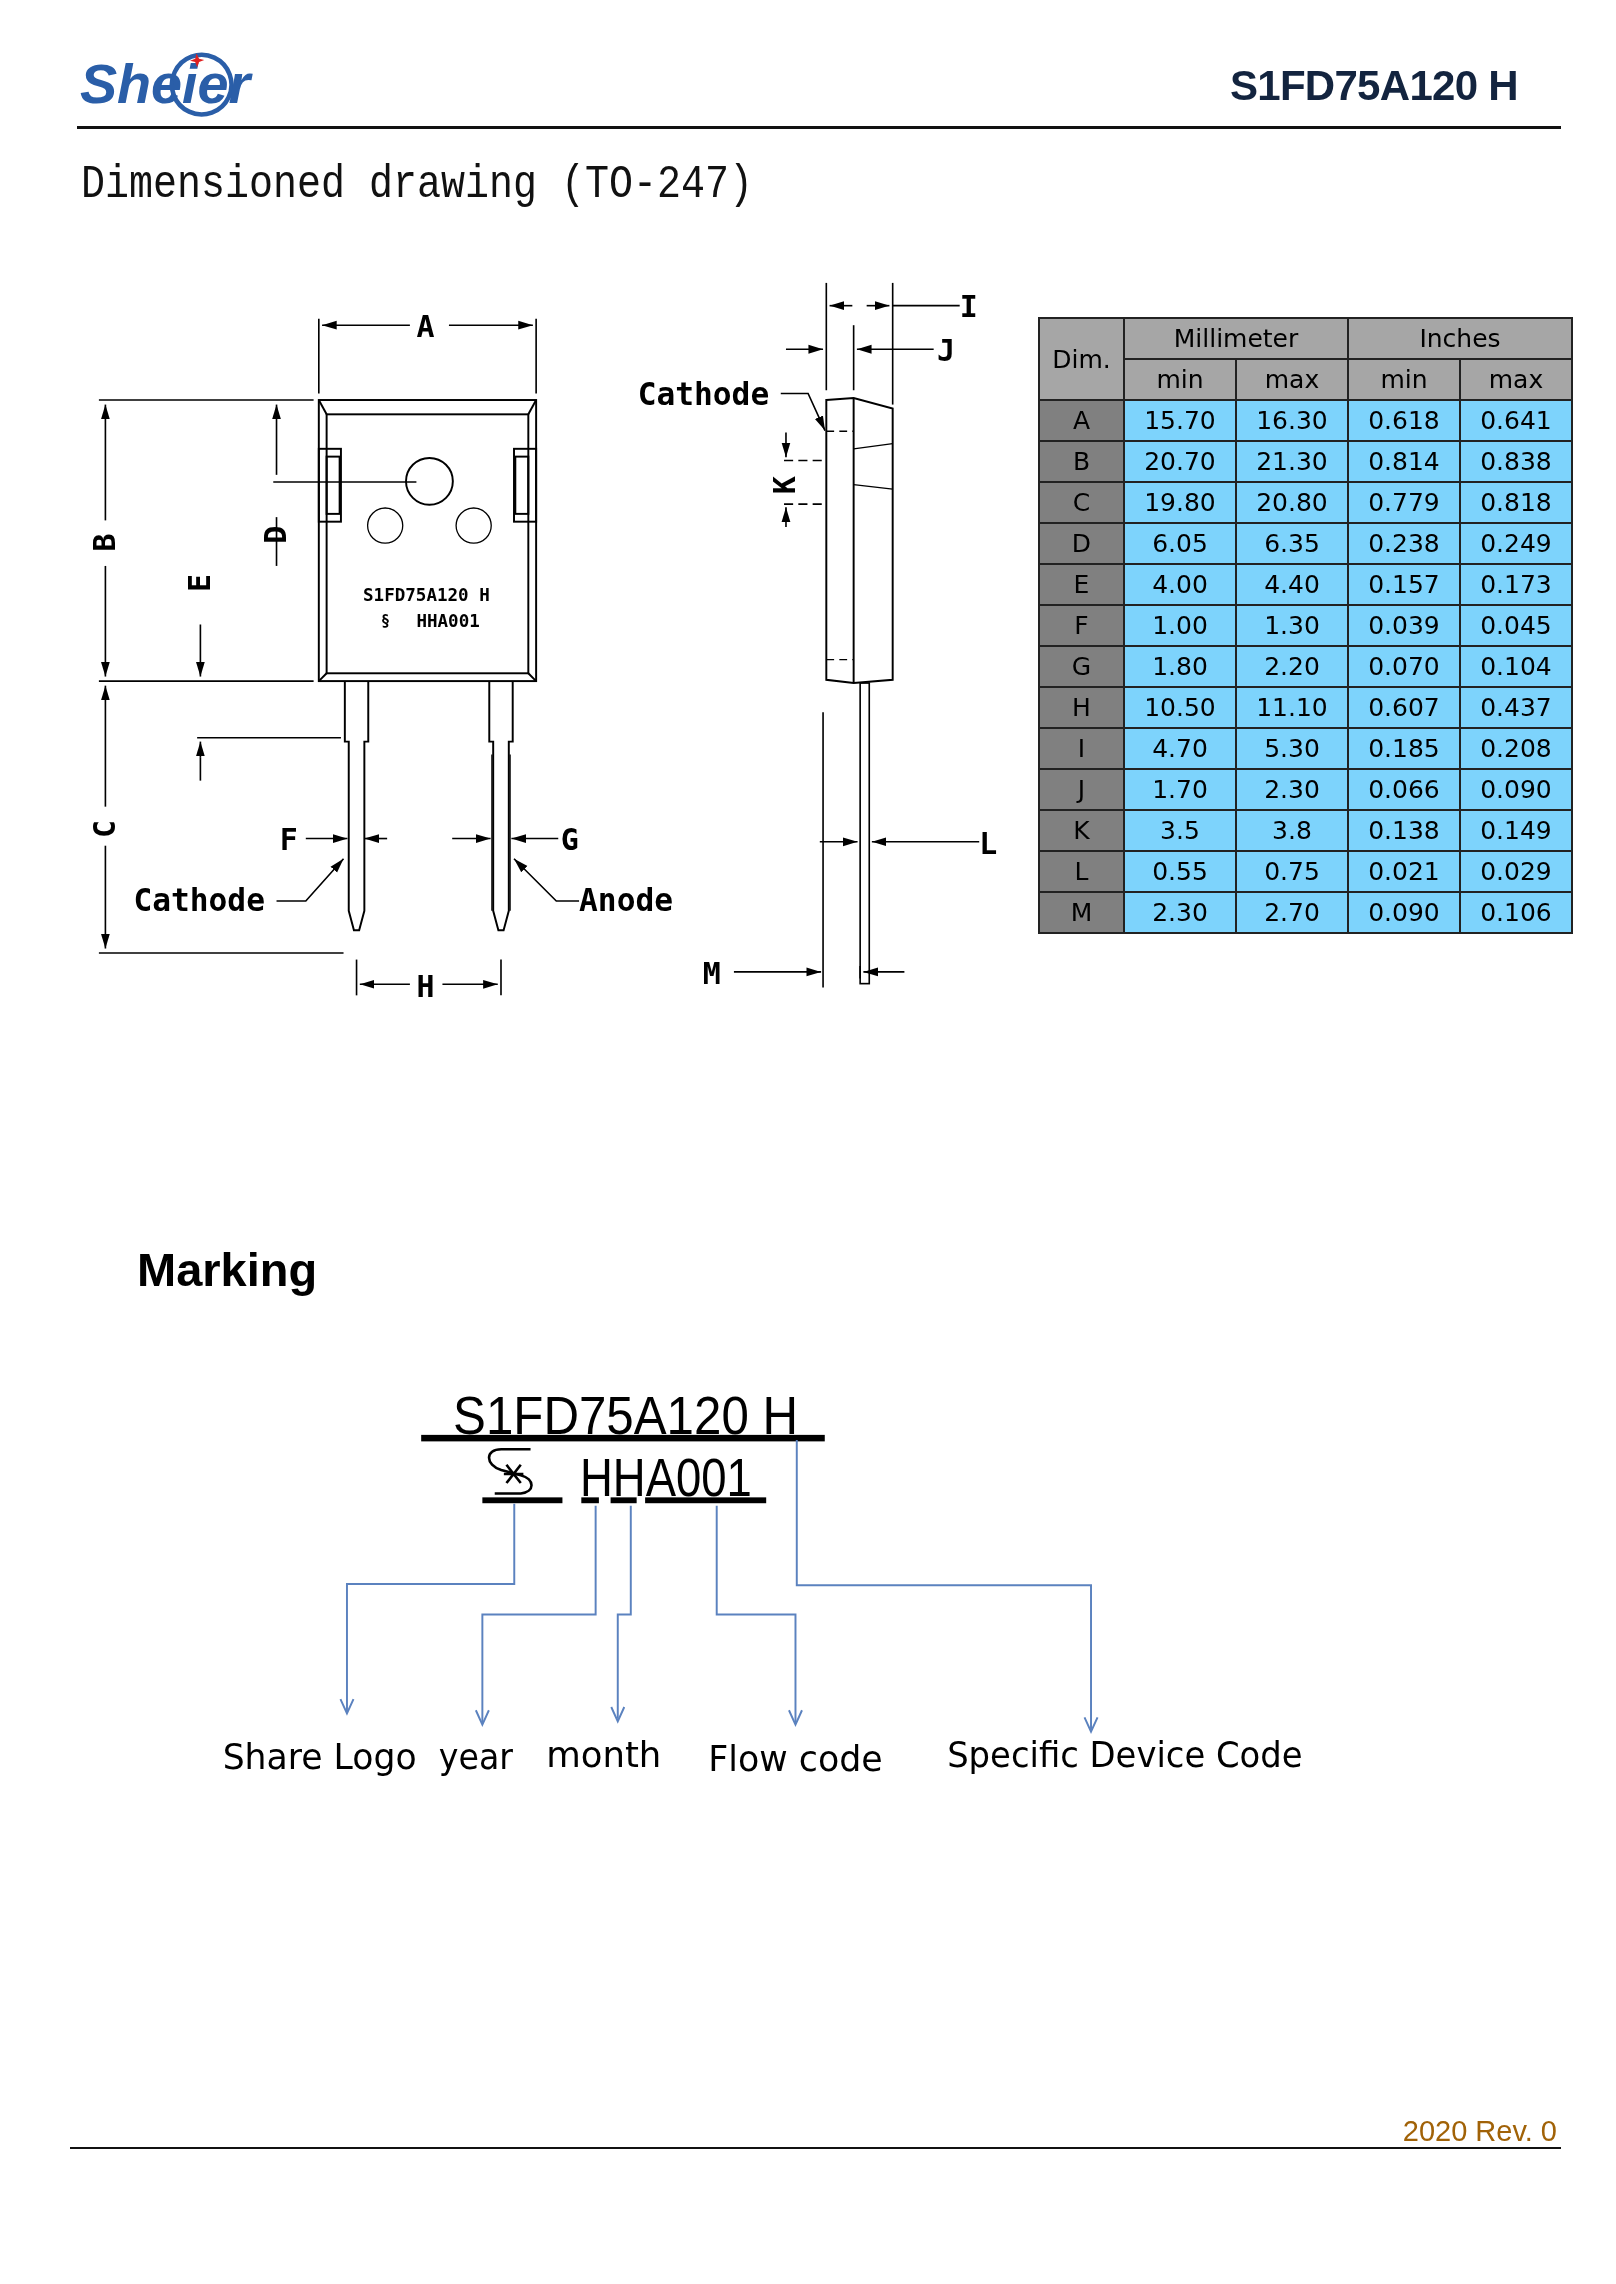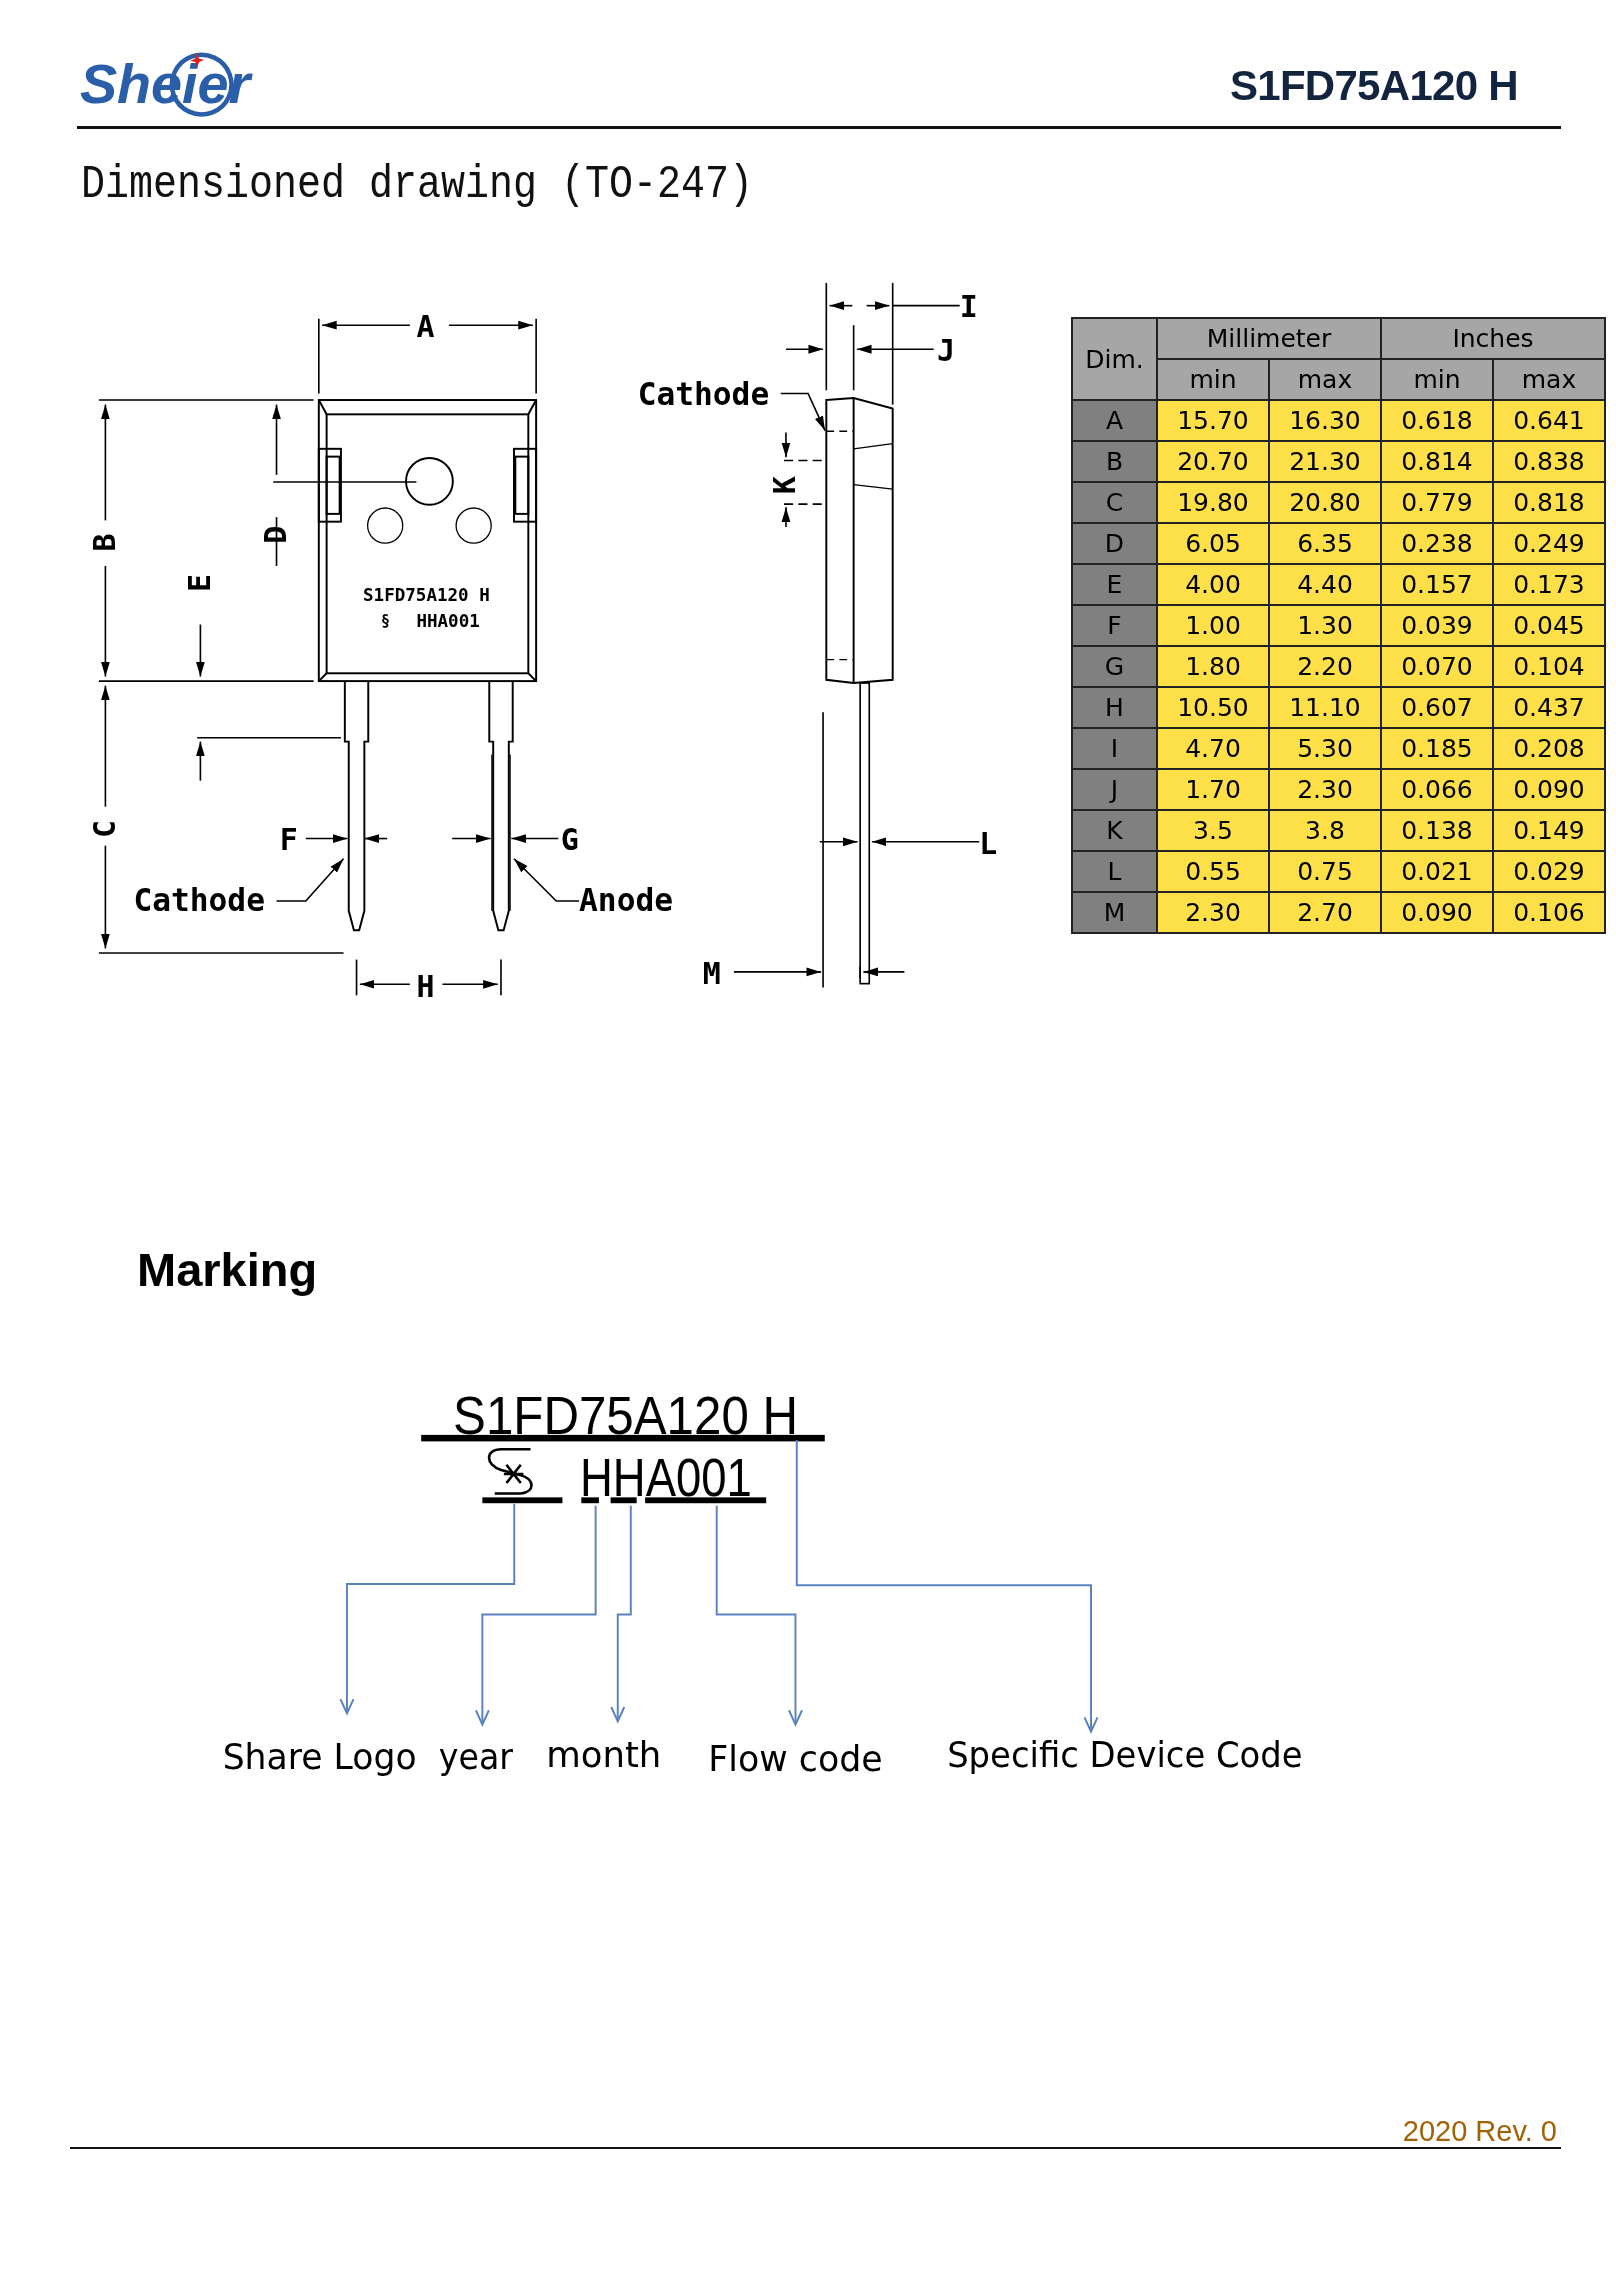--- a/index.html
+++ b/index.html
@@ -4,25 +4,25 @@
 <style>
   html,body{margin:0;padding:0;background:#fff;}
   body{width:1617px;height:2284px;position:relative;overflow:hidden;font-family:"Liberation Sans",sans-serif;color:#000;}
   .abs{position:absolute;}
   .logo{left:78px;top:51px;width:202px;height:68px;}
   .header-title{right:99px;top:62px;font-family:"Liberation Sans",sans-serif;font-weight:bold;font-size:42px;color:#13243f;letter-spacing:-0.7px;white-space:nowrap;}
   .rule{background:#111;height:2.6px;}
   .section-title{left:81px;top:159px;font-family:"Liberation Mono",monospace;font-size:40px;color:#111;white-space:nowrap;transform:scaleY(1.15);transform-origin:left top;}
   .drawing{left:0;top:260px;width:1015px;height:755px;}
   .drawing text{font-family:"DejaVu Sans Mono",monospace;font-weight:bold;fill:#000;}
-  table.dims{position:absolute;left:1038px;top:317px;width:535px;border-collapse:collapse;font-family:"DejaVu Sans",sans-serif;font-size:25px;margin-left:33px;}
+  table.dims{position:absolute;left:1038px;top:317px;width:535px;border-collapse:collapse;font-family:"DejaVu Sans",sans-serif;font-size:25px;}
   table.dims th, table.dims td{border:2px solid #222;text-align:center;height:39px;padding:0;font-weight:normal;}
   table.dims thead th{background:#a6a6a6;color:#000;}
   table.dims td.dim{background:#808080;width:83px;}
-  table.dims td.val{background:#fde047;}
+  table.dims td.val{background:#7dd3fc;}
   .marking-title{left:137px;top:1242px;font-weight:bold;font-size:47px;white-space:nowrap;}
   .marking{left:0;top:1341px;width:1617px;height:495px;}
   .marking text.code{font-family:"Liberation Sans",sans-serif;font-size:82px;}
   .marking text.label{font-family:"DejaVu Sans",sans-serif;font-size:54px;}
   .footer-rev{right:60px;top:2115px;font-size:29px;color:#a16207;white-space:nowrap;}
 </style>
 </head>
 <body>
 
 <svg class="abs logo" viewBox="0 0 310 105">

